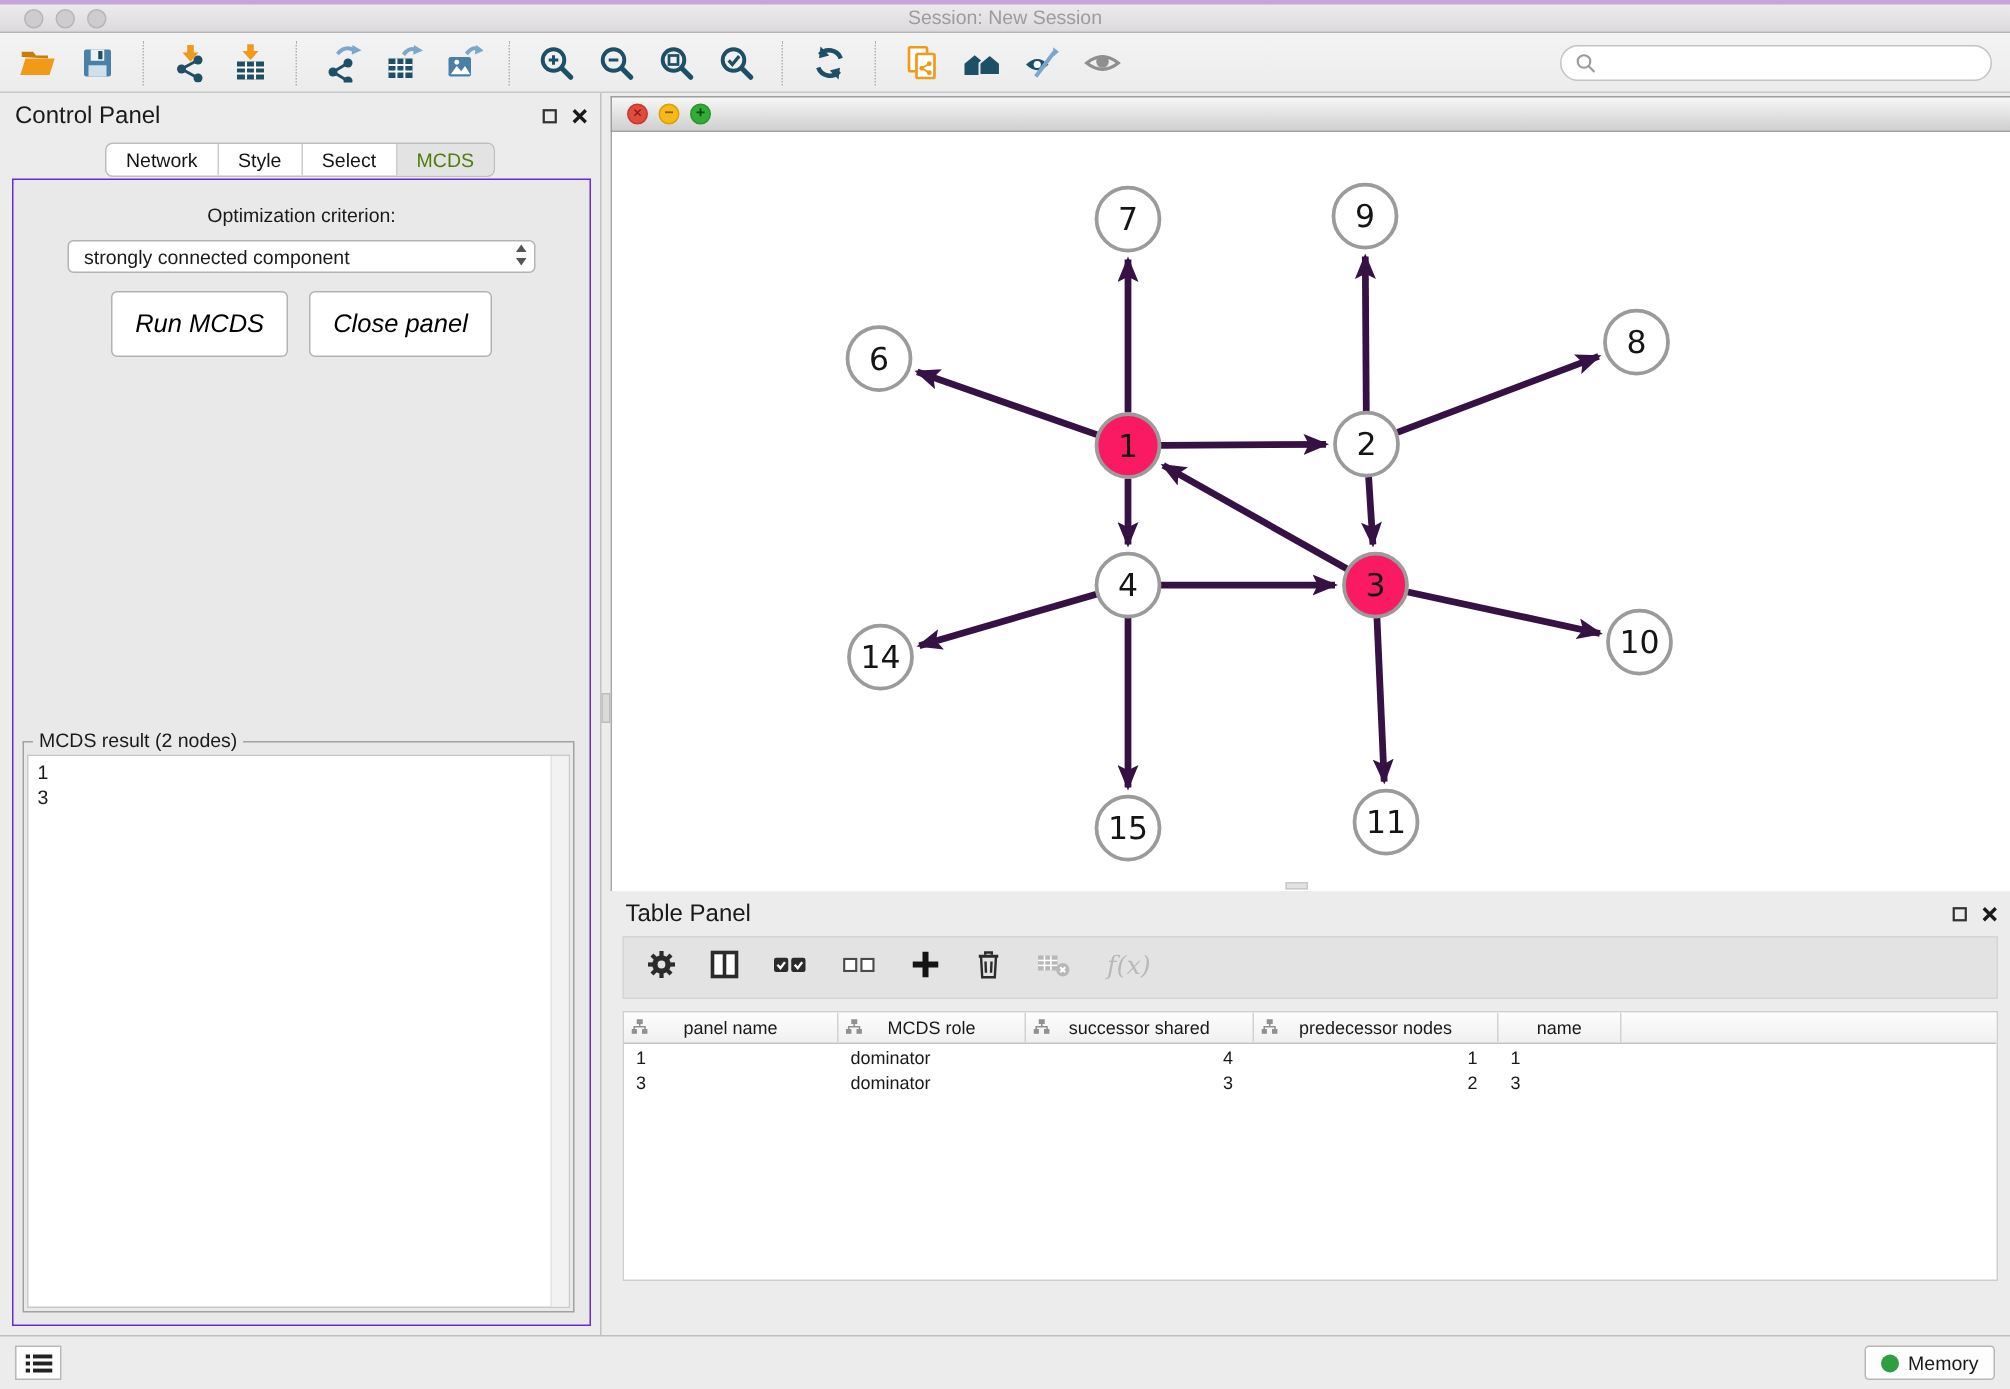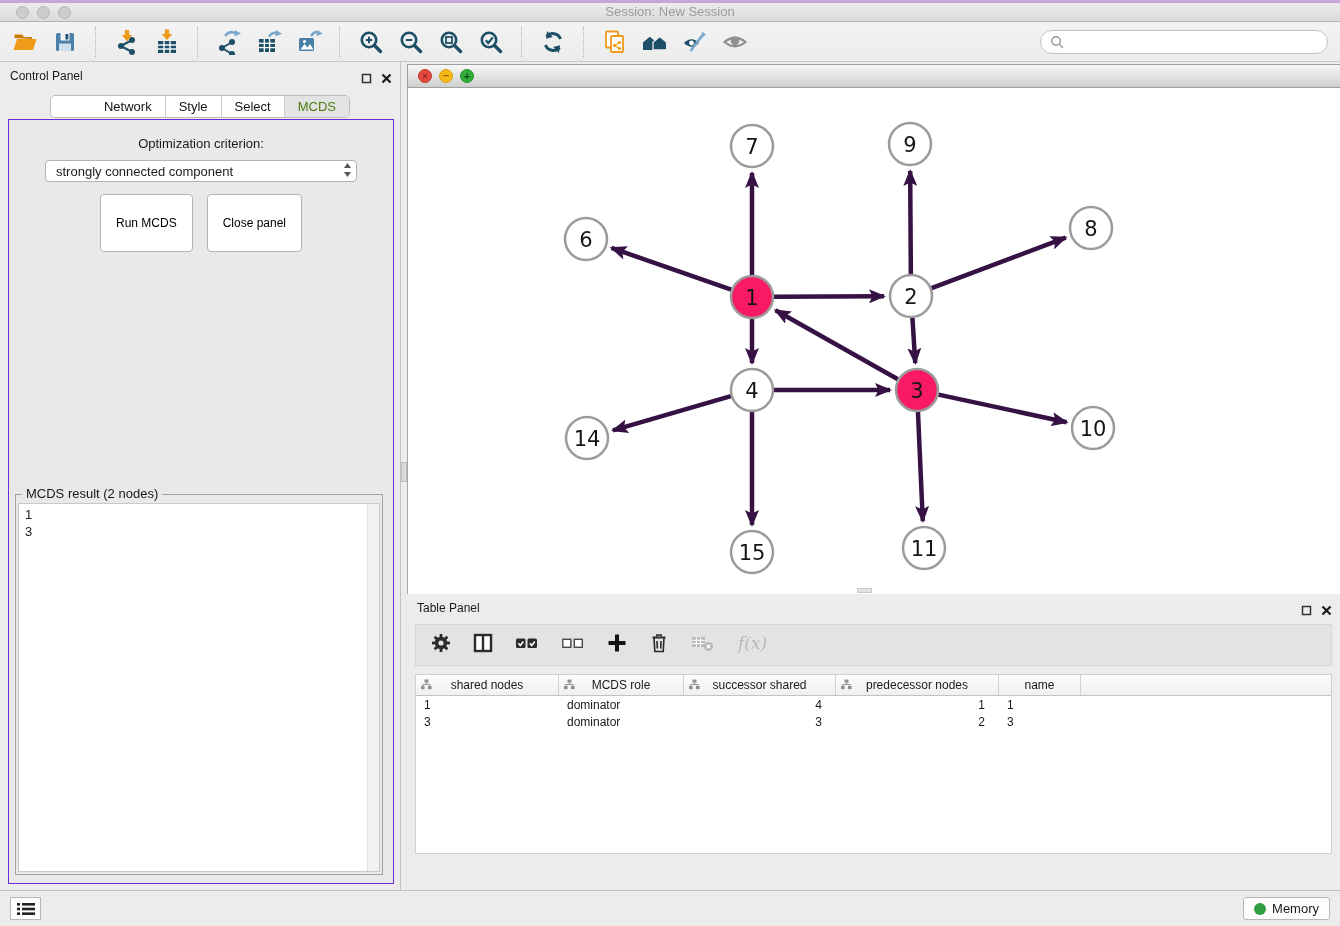--- a/index.html
+++ b/index.html
@@ -13,33 +13,33 @@
   .title-text{text-align:center;font-size:13px;color:#9c9c9c;line-height:24px;}
   
   .toolbar{height:40px;background:linear-gradient(#f3f3f3,#ececec);border-bottom:1px solid #c8c8c8;display:flex;align-items:center;padding:0 10px;gap:10px;position:relative;box-sizing:border-box;}
   .tb-btn{width:30px;height:30px;display:flex;align-items:center;justify-content:center;}
   .tb-sep{width:1px;height:30px;border-left:1px dotted #b2b2b2;margin:0 5px;}
   .search{position:absolute;right:12px;top:8px;width:288px;height:24px;border:1px solid #c3c3c3;border-radius:12px;background:#fff;display:flex;align-items:center;padding:0 9px;box-sizing:border-box;gap:6px;}
   .search input{border:none;outline:none;flex:1;font-size:13px;background:transparent;font-family:"Liberation Sans",sans-serif;}
   
   .main{display:flex;height:828px;}
   .control-panel{width:400px;position:relative;background:#ececec;flex:none;}
-  .panel-title{position:absolute;left:10px;top:7px;font-size:12px;}
+  .panel-title{position:absolute;left:10px;top:7px;font-size:16px;}
   .panel-icons{position:absolute;right:8px;top:8px;display:flex;gap:9px;align-items:center;}
   .seg-row{position:absolute;left:0;right:0;top:33px;display:flex;justify-content:center;}
-  .segmented{display:inline-flex;background:#fff;border:1px solid #bdbdbd;border-radius:5px;overflow:hidden;padding-left:40px;}
+  .segmented{display:inline-flex;background:#fff;border:1px solid #bdbdbd;border-radius:5px;overflow:hidden;}
   .seg-tab{padding:3px 13px;font-size:13px;color:#141414;border-left:1px solid #cdcdcd;cursor:default;white-space:nowrap;}
   .seg-tab:first-child{border-left:none;}
   .seg-tab.selected{background:#e3e3e3;color:#4d7c0f;}
   .cp-box{position:absolute;left:8px;right:6px;top:57px;bottom:6px;background:#e9e9e9;border:1px solid #6d28d9;}
   .opt-label{text-align:center;margin-top:16px;font-size:13px;}
   .cp-select{margin:9px auto 0;width:312px;height:22px;background:#fff;border:1px solid #b3b3b3;border-radius:4px;display:flex;align-items:center;padding:0 4px 0 10px;box-sizing:border-box;font-size:13px;}
   .stepper{margin-left:auto;}
   .cp-buttons{display:flex;justify-content:center;gap:14px;margin-top:12px;}
-  .cp-btn{background:#fff;border:1px solid #b3b3b3;border-radius:4px;font-size:12px;padding:21px 15px;font-family:"Liberation Sans",sans-serif;}
+  .cp-btn{background:#fff;border:1px solid #b3b3b3;border-radius:4px;font-size:17px;padding:11px 15px;font-family:"Liberation Sans",sans-serif;font-style:italic;}
   .groupbox{position:absolute;left:6px;right:10px;top:374px;bottom:8px;border:1px solid #a2a2a2;background:#e9e9e9;}
   .groupbox-label{position:absolute;top:-9px;left:6px;background:#e9e9e9;padding:0 4px;font-size:13px;}
   .result-area{position:absolute;left:2px;right:2px;top:8px;bottom:2px;background:#fff;border:1px solid #c9c9c9;}
   .result-scroll{position:absolute;right:0;top:0;bottom:0;width:11px;background:#f2f2f2;border-left:1px solid #e3e3e3;}
   .result-text{font-size:13px;line-height:17px;padding:2px 6px;margin:0;font-family:"Liberation Sans",sans-serif;white-space:pre;}
   .v-splitter{width:6px;background:#ececec;border-left:1px solid #c2c2c2;position:relative;flex:none;}
   .v-grip{position:absolute;top:400px;left:0px;width:4px;height:18px;background:#dadada;border:1px solid #bdbdbd;}
   
   .right-col{flex:1;display:flex;flex-direction:column;min-width:0;}
   .net-window{height:532px;display:flex;flex-direction:column;flex:none;}
@@ -443,21 +443,21 @@
           <div class="tbl-header" id="tbl-header">
               <div class="th" style="width: 143px;">
                 <span class="th-icon"><svg width="11" height="11">
                     <g fill="#909090">
                       <rect x="3.5" y="0.5" width="4" height="3.2"></rect>
                       <rect x="0" y="7" width="3.6" height="3.2"></rect>
                       <rect x="7" y="7" width="3.6" height="3.2"></rect>
                     </g>
                     <path d="M5.5 3.7 V5.5 M1.8 7 V5.5 H9 V7" fill="none" stroke="#909090" stroke-width="1"></path>
                   </svg></span>
-                <span>shared nodes</span>
+                <span>panel name</span>
               </div>
               <div class="th" style="width: 125px;">
                 <span class="th-icon"><svg width="11" height="11">
                     <g fill="#909090">
                       <rect x="3.5" y="0.5" width="4" height="3.2"></rect>
                       <rect x="0" y="7" width="3.6" height="3.2"></rect>
                       <rect x="7" y="7" width="3.6" height="3.2"></rect>
                     </g>
                     <path d="M5.5 3.7 V5.5 M1.8 7 V5.5 H9 V7" fill="none" stroke="#909090" stroke-width="1"></path>
                   </svg></span>

